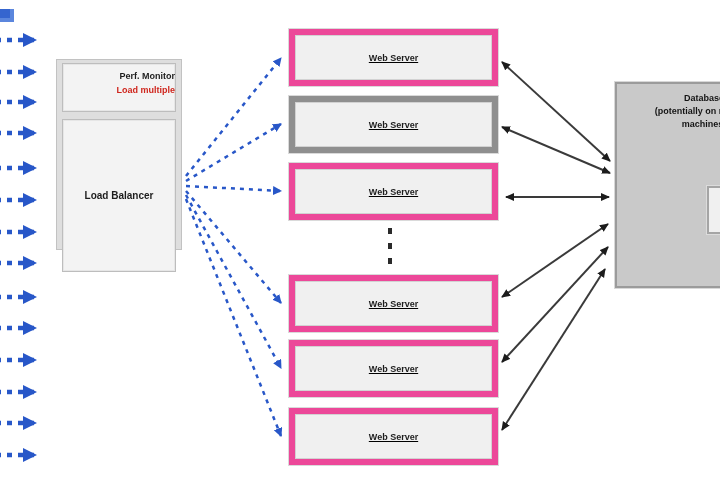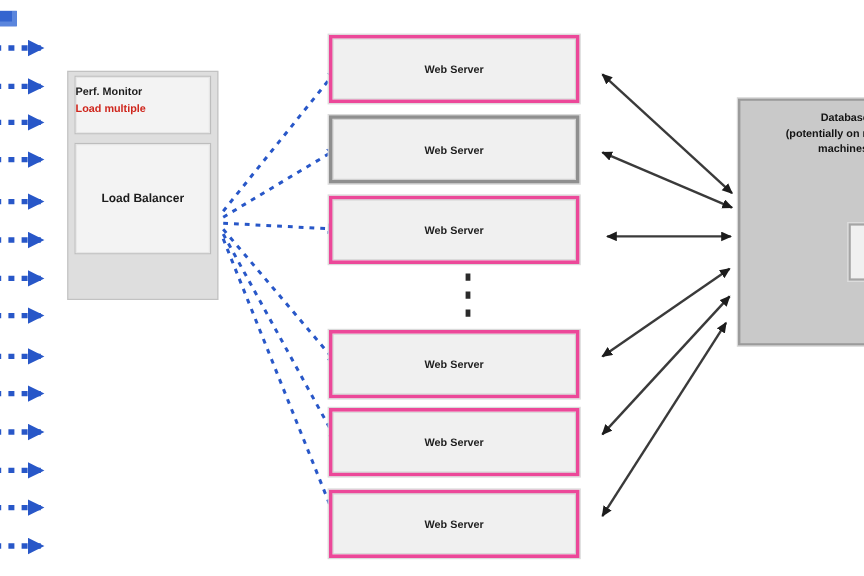--- a/index.html
+++ b/index.html
@@ -15,35 +15,35 @@
   
   .lb-outer {
     left: 56px; top: 59px; width: 126px; height: 191px;
     background: #dedede; border: 1px solid #c2c2c2;
   }
   .lb-inner {
     position: absolute; box-sizing: border-box;
     background: #f3f3f3; border: 1px solid #bdbdbd;
     box-shadow: inset 0 0 0 1px #e6e6e6;
   }
-  .lb-monitor { left: 5px; top: 3px; width: 114px; height: 49px; text-align: left; padding-top: 7px; }
-  .lb-main { left: 5px; top: 59px; width: 114px; height: 93px;
+  .lb-monitor { left: 5px; top: 3px; width: 114px; height: 49px; text-align: right; padding-top: 7px; }
+  .lb-main { left: 5px; top: 59px; width: 114px; height: 153px;
     display: flex; align-items: center; justify-content: center; }
   .lb-monitor .l1 { font-size: 9px; font-weight: bold; color: #1d1d1d; display: block; }
   .lb-monitor .l2 { font-size: 9px; font-weight: bold; color: #cf261d; display: block; margin-top: 4px; }
   .lb-label { font-size: 10px; font-weight: bold; color: #1d1d1d; }
 
   
   .ws {
-    left: 274px; width: 209px; height: 57px;
+    left: 289px; width: 209px; height: 57px;
     background: #f0f0f0;
-    border: 3px solid #ec4899;
+    border: 6px solid #ec4899;
     outline: 1px solid #dadada;
     box-shadow: inset 0 0 0 1px #d2d2d2;
-    display: flex; align-items: center; justify-content: center;
+    display: flex; align-items: center; justify-content: center; text-decoration: underline;
   }
   .ws span { font-size: 9px; font-weight: bold; color: #1d1d1d; }
 
   
   .db {
     left: 615px; top: 82px; width: 178px; height: 206px;
     background: #c9c9c9; border: 2px solid #9b9b9b;
     outline: 1px solid #d8d8d8;
   }
   .db-title { position: absolute; left: 0; top: 8px; width: 100%; text-align: center; }

